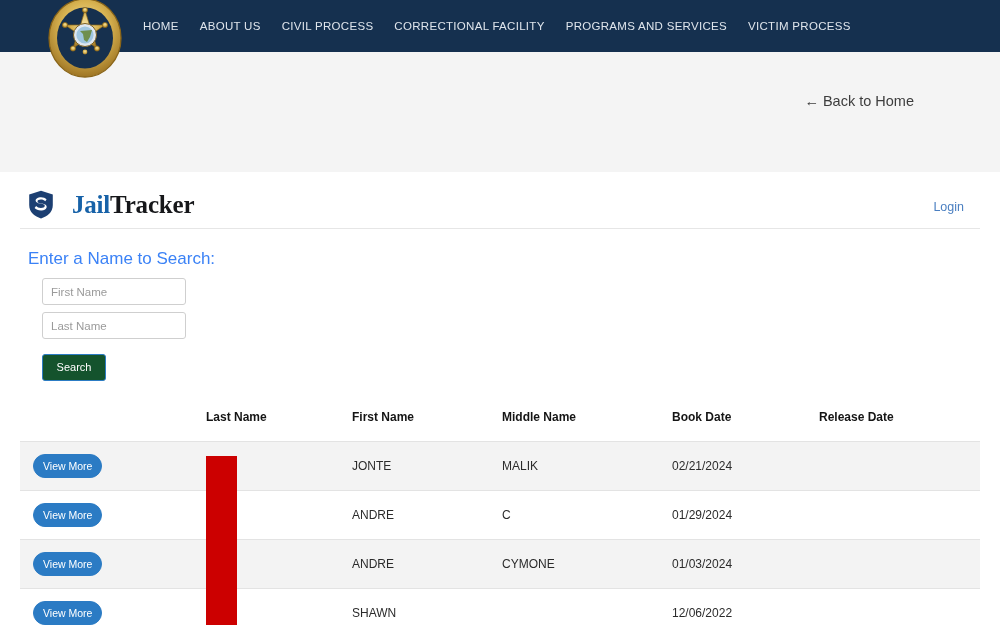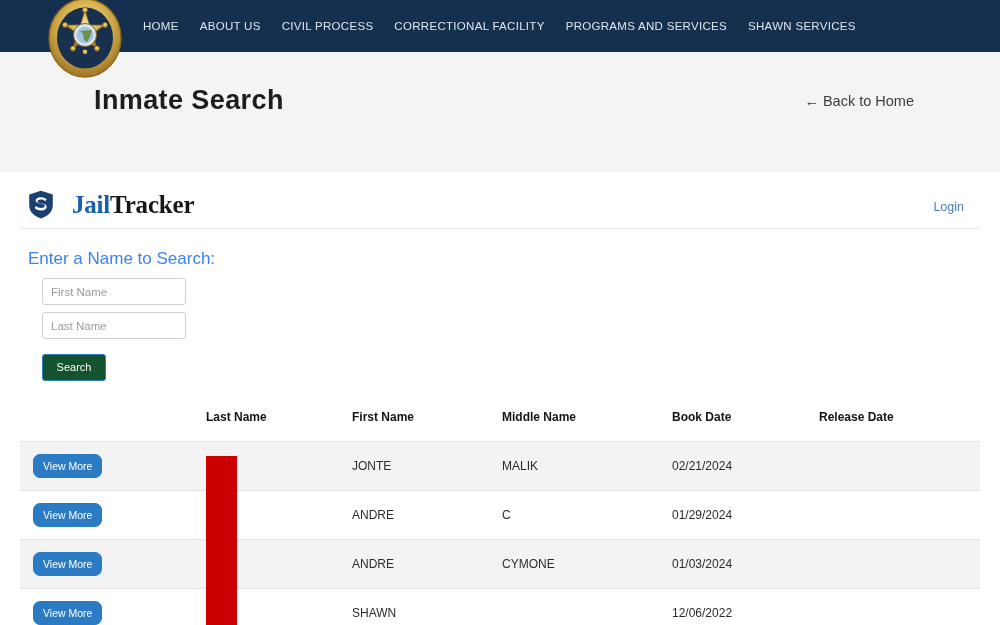--- a/index.html
+++ b/index.html
@@ -112,42 +112,42 @@
   .rtable tr.odd td { background:#f3f3f3; }
   .rtable tr.even td { background:#ffffff; }
   .col-act  { width:186px; }
   .col-last { width:146px; }
   .col-first{ width:150px; }
   .col-mid  { width:170px; }
   .col-book { width:147px; }
   .col-rel  { width:161px; }
   .view-btn {
     margin-left:13px;
-    background:#2b7bc4; border:1px solid #2b7bc4; border-radius:7px;
+    background:#2b7bc4; border:1px solid #2b7bc4; border-radius:12px;
     color:#fff; font-size:10.5px; font-family:"Liberation Sans", sans-serif;
     padding:6px 9px; cursor:pointer; line-height:1;
   }
 
   
   .redaction {
     position:absolute; left:206px; top:456px; width:31px; height:169px;
     background:#cc0000; z-index:20;
   }
 </style>
 </head>
 <body>
 
 <div class="navbar">
   <nav class="nav-links">
     <a class="nav-link" href="#">HOME</a>
     <a class="nav-link" href="#">ABOUT US</a>
     <a class="nav-link" href="#">CIVIL PROCESS</a>
     <a class="nav-link" href="#">CORRECTIONAL FACILITY</a>
     <a class="nav-link" href="#">PROGRAMS AND SERVICES</a>
-    <a class="nav-link" href="#">SHAWN SERVICES</a>
+    <a class="nav-link" href="#">VICTIM PROCESS</a>
   </nav>
 </div>
 
 <div class="badge-wrap">
   <svg width="76" height="80" viewBox="0 0 76 80">
     <defs>
       <radialGradient id="goldg" cx="50%" cy="38%" r="62%">
         <stop offset="0%" stop-color="#f6e3a4"></stop>
         <stop offset="55%" stop-color="#d7b250"></stop>
         <stop offset="100%" stop-color="#9e7524"></stop>
@@ -166,21 +166,20 @@
       <circle cx="18" cy="27" r="2.6"></circle>
     </g>
     <circle cx="38" cy="37" r="11.5" fill="#dfe7ef" stroke="#7d5f1d" stroke-width="1"></circle>
     <circle cx="38" cy="37" r="8.6" fill="#9fc6e0"></circle>
     <path d="M33 33 l3 3 l1 6 l3 2 l3 -5 l2 -7 z" fill="#6f8f4d"></path>
     <circle cx="38" cy="54" r="2.4" fill="url(#goldg)"></circle>
   </svg>
 </div>
 
 <div class="title-band">
-  <h1 class="page-title">Inmate Search</h1>
   <a class="back-home" href="#">← Back to Home</a>
 </div>
 
 <div class="jt-header">
   <div class="jt-logo">
     <svg class="jt-shield" viewBox="0 0 26 29">
       <path d="M13 .8 L24.8 4.6 V15 C24.8 22.2 19.3 26.6 13 28.4 C6.7 26.6 1.2 22.2 1.2 15 V4.6 Z" fill="#1c3f72"></path>
       <path d="M18.6 9.4 c-1.2 -1.5 -3.3 -2.2 -5.6 -2.2 c-3 0 -5.4 1.3 -5.4 3.4 c0 4.1 9.2 2.1 9.2 5.2 c0 1.4 -1.8 2.2 -3.9 2.2 c-2 0 -3.7 -.7 -4.8 -2 l-1.5 2.1 c1.4 1.6 3.6 2.5 6.2 2.5 c3.4 0 5.9 -1.6 5.9 -3.9 c0 -4.4 -9.2 -2.4 -9.2 -5.3 c0 -1.2 1.5 -1.9 3.4 -1.9 c1.7 0 3.3 .6 4.3 1.7 Z" fill="#ffffff"></path>
     </svg>
     <div class="jt-word">

